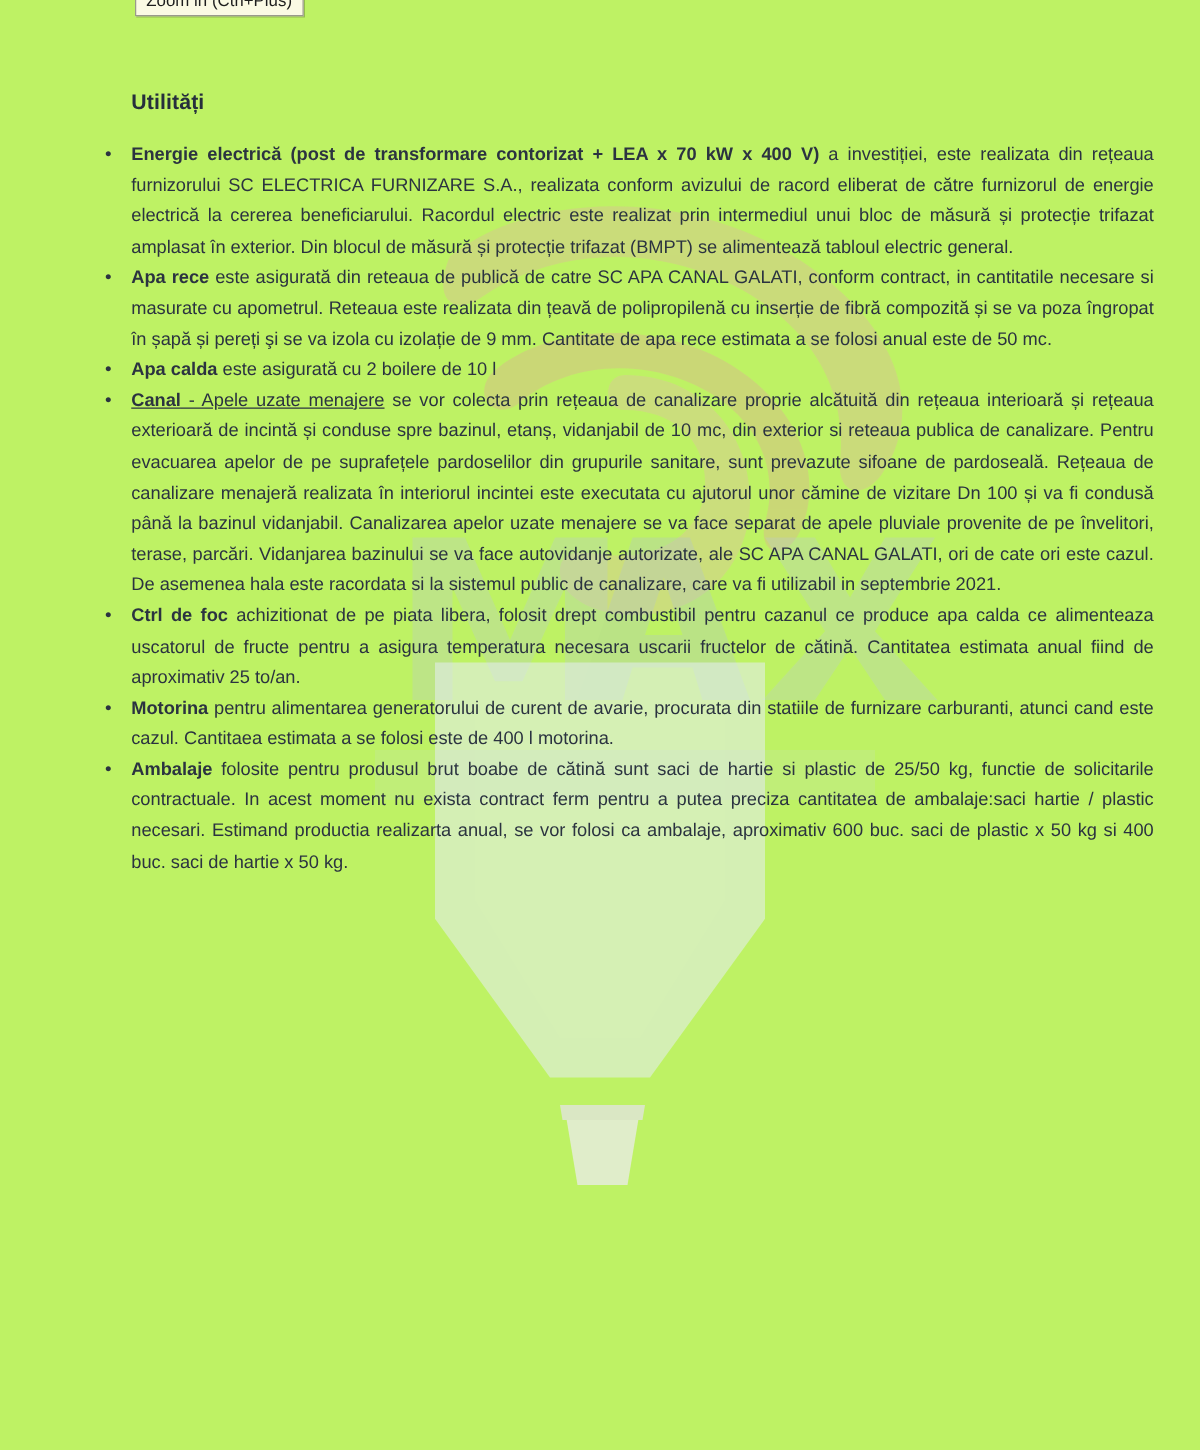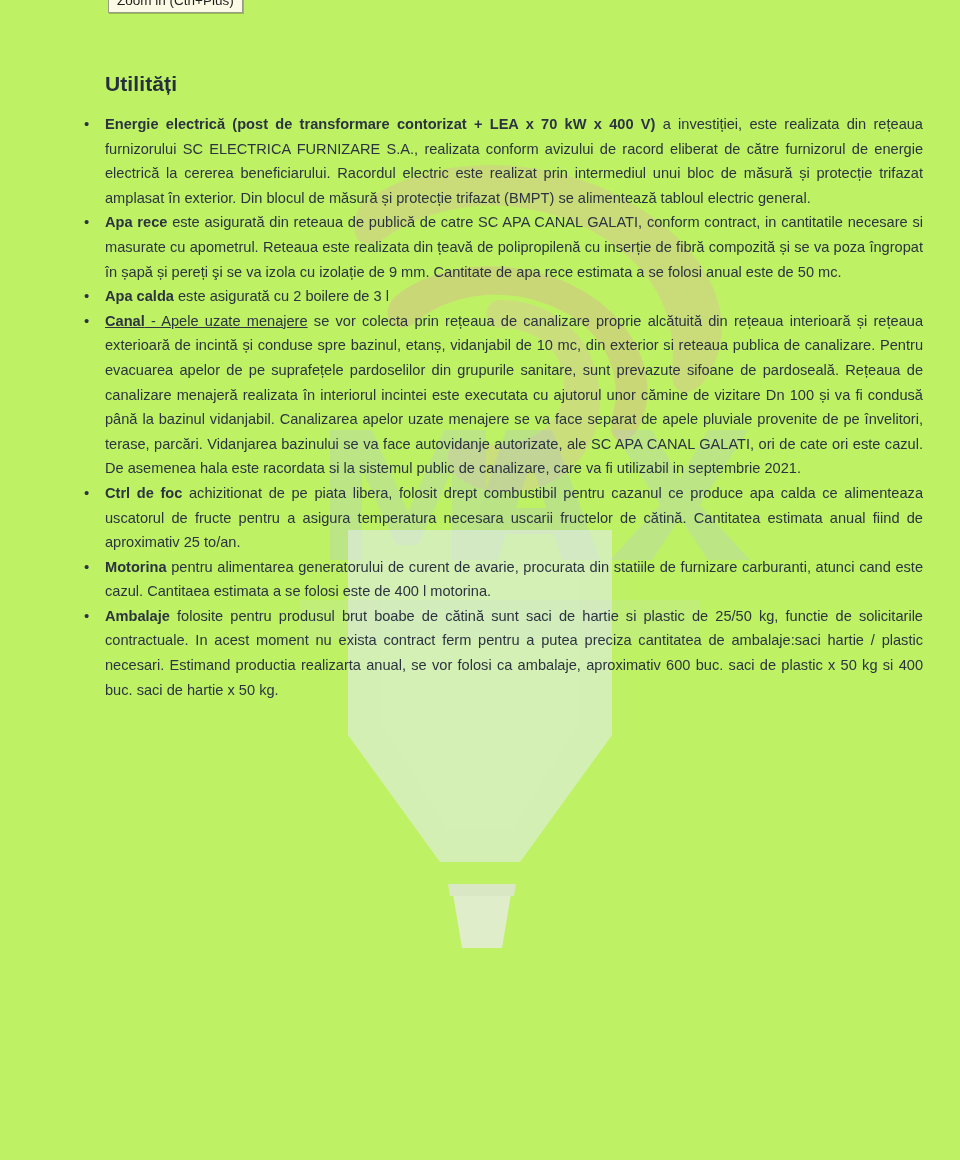--- a/index.html
+++ b/index.html
@@ -55,21 +55,21 @@
     left: 0;
     top: 0;
     width: 960px;
     z-index: 2;
   }
 
   .section-title {
     position: absolute;
     left: 105px;
     top: 72px;
-    font-size: 21px;
+    font-size: 17px;
     font-weight: bold;
     letter-spacing: 0.1px;
     color: #262f3c;
   }
 
   .bullet-list {
     position: absolute;
     left: 0;
     top: 112px;
     width: 960px;
@@ -177,21 +177,21 @@
         <span class="lead">Energie electrică (post de transformare contorizat + LEA x 70 kW x 400 V)</span><span> a investiției, este realizata din rețeaua  furnizorului SC ELECTRICA FURNIZARE S.A., realizata conform avizului de racord eliberat de către furnizorul de energie electrică la cererea beneficiarului. Racordul electric este realizat prin intermediul unui bloc de măsură și protecție trifazat amplasat în exterior. Din blocul de măsură și protecție trifazat (BMPT) se alimentează tabloul electric general.</span>
       </li>
 
       <li class="bullet">
         <span class="marker">•</span>
         <span class="lead">Apa rece</span><span> este asigurată din reteaua de publică de catre SC APA CANAL GALATI, conform contract, in cantitatile necesare si masurate cu apometrul. Reteaua este  realizata din țeavă de polipropilenă cu inserție de fibră compozită și se va poza îngropat în șapă și pereți şi se va izola cu izolație de 9 mm. Cantitate de apa rece estimata a se folosi anual este de 50 mc.</span>
       </li>
 
       <li class="bullet last-line">
         <span class="marker">•</span>
-        <span class="lead">Apa calda</span><span> este asigurată cu 2 boilere de 3 l</span>
+        <span class="lead">Apa calda</span><span> este asigurată cu 2 boilere de 10 l</span>
       </li>
 
       <li class="bullet">
         <span class="marker">•</span><span class="lead-run"><b>Canal</b><span> - Apele  uzate  menajere</span></span><span> se vor  colecta  prin rețeaua de canalizare  proprie  alcătuită  din  rețeaua interioară și rețeaua exterioară de incintă și conduse spre bazinul, etanș, vidanjabil de 10 mc, din exterior si reteaua publica de canalizare. Pentru evacuarea apelor de pe suprafețele pardoselilor din grupurile sanitare, sunt prevazute sifoane de pardoseală. Rețeaua de canalizare menajeră realizata în interiorul incintei este executata cu ajutorul unor cămine de vizitare Dn 100 și va fi condusă până la bazinul vidanjabil. Canalizarea apelor uzate menajere se va face separat de apele pluviale provenite de pe învelitori, terase, parcări. Vidanjarea bazinului se va face autovidanje autorizate, ale SC APA CANAL GALATI, ori de cate ori este cazul. De asemenea hala este racordata si la sistemul public de canalizare, care va fi utilizabil in septembrie 2021.</span>
       </li>
 
       <li class="bullet">
         <span class="marker">•</span>
         <span class="lead">Ctrl de foc</span><span> achizitionat de pe piata libera, folosit drept combustibil pentru cazanul ce produce apa calda ce alimenteaza uscatorul de fructe pentru a asigura temperatura necesara uscarii fructelor de cătină. Cantitatea estimata anual fiind de aproximativ 25 to/an.</span>
       </li>

